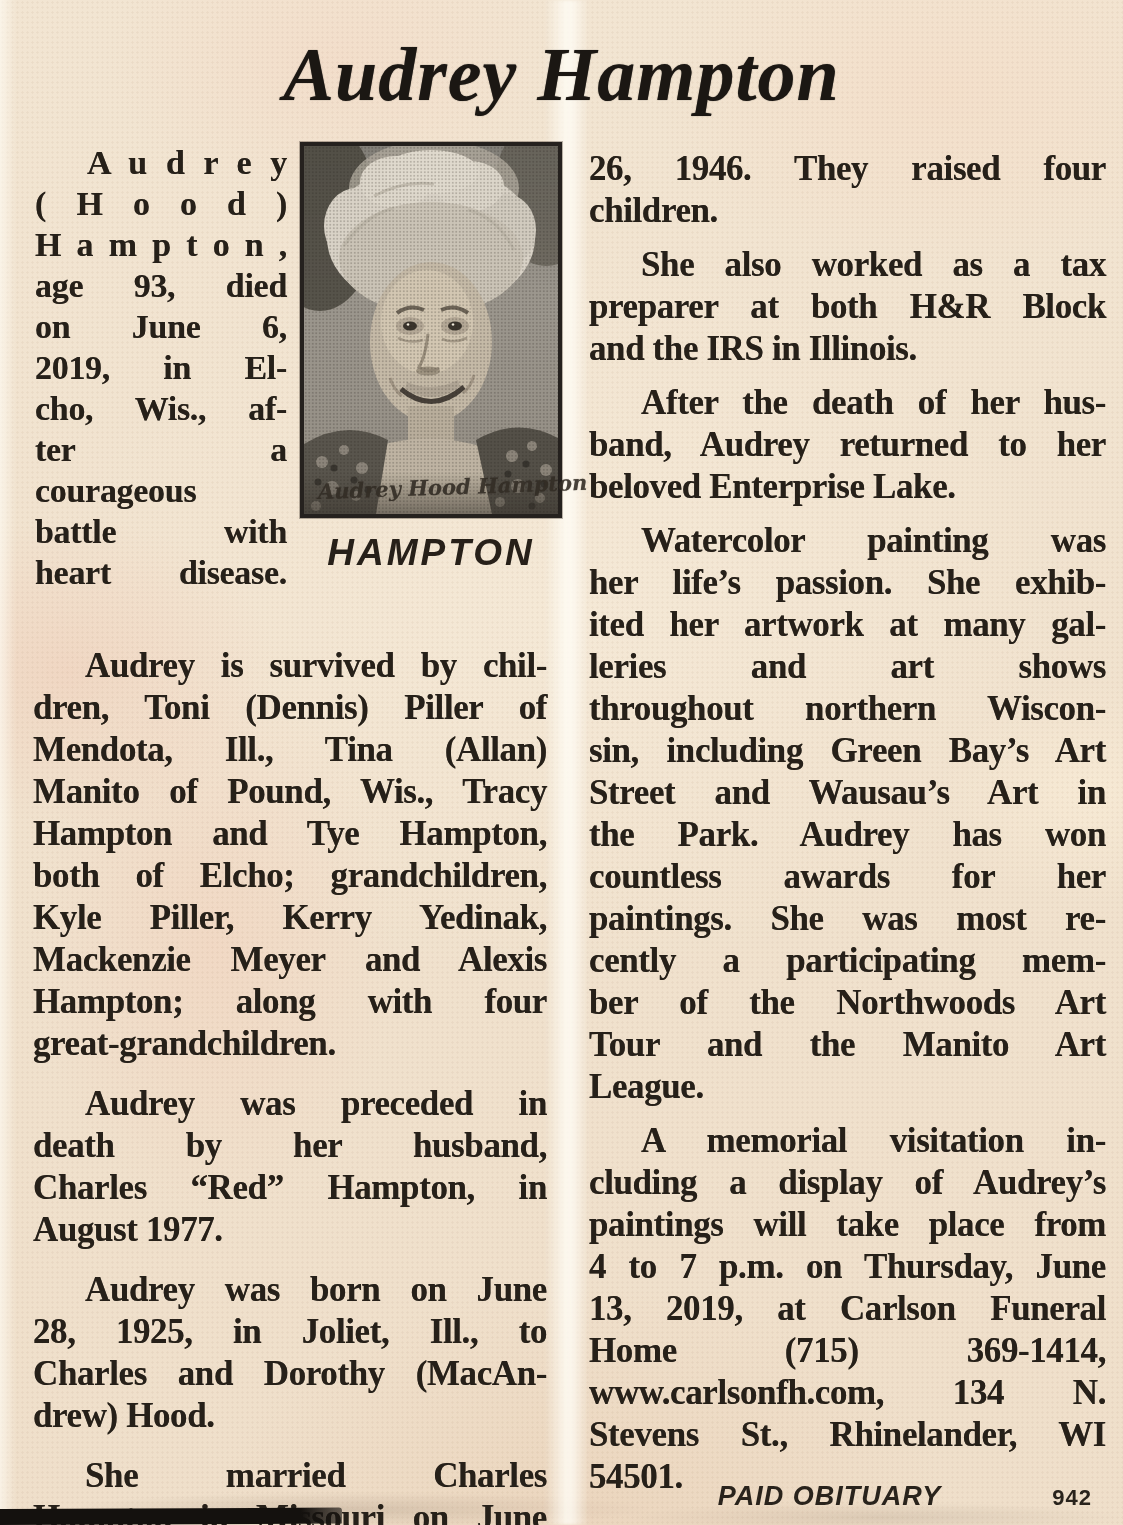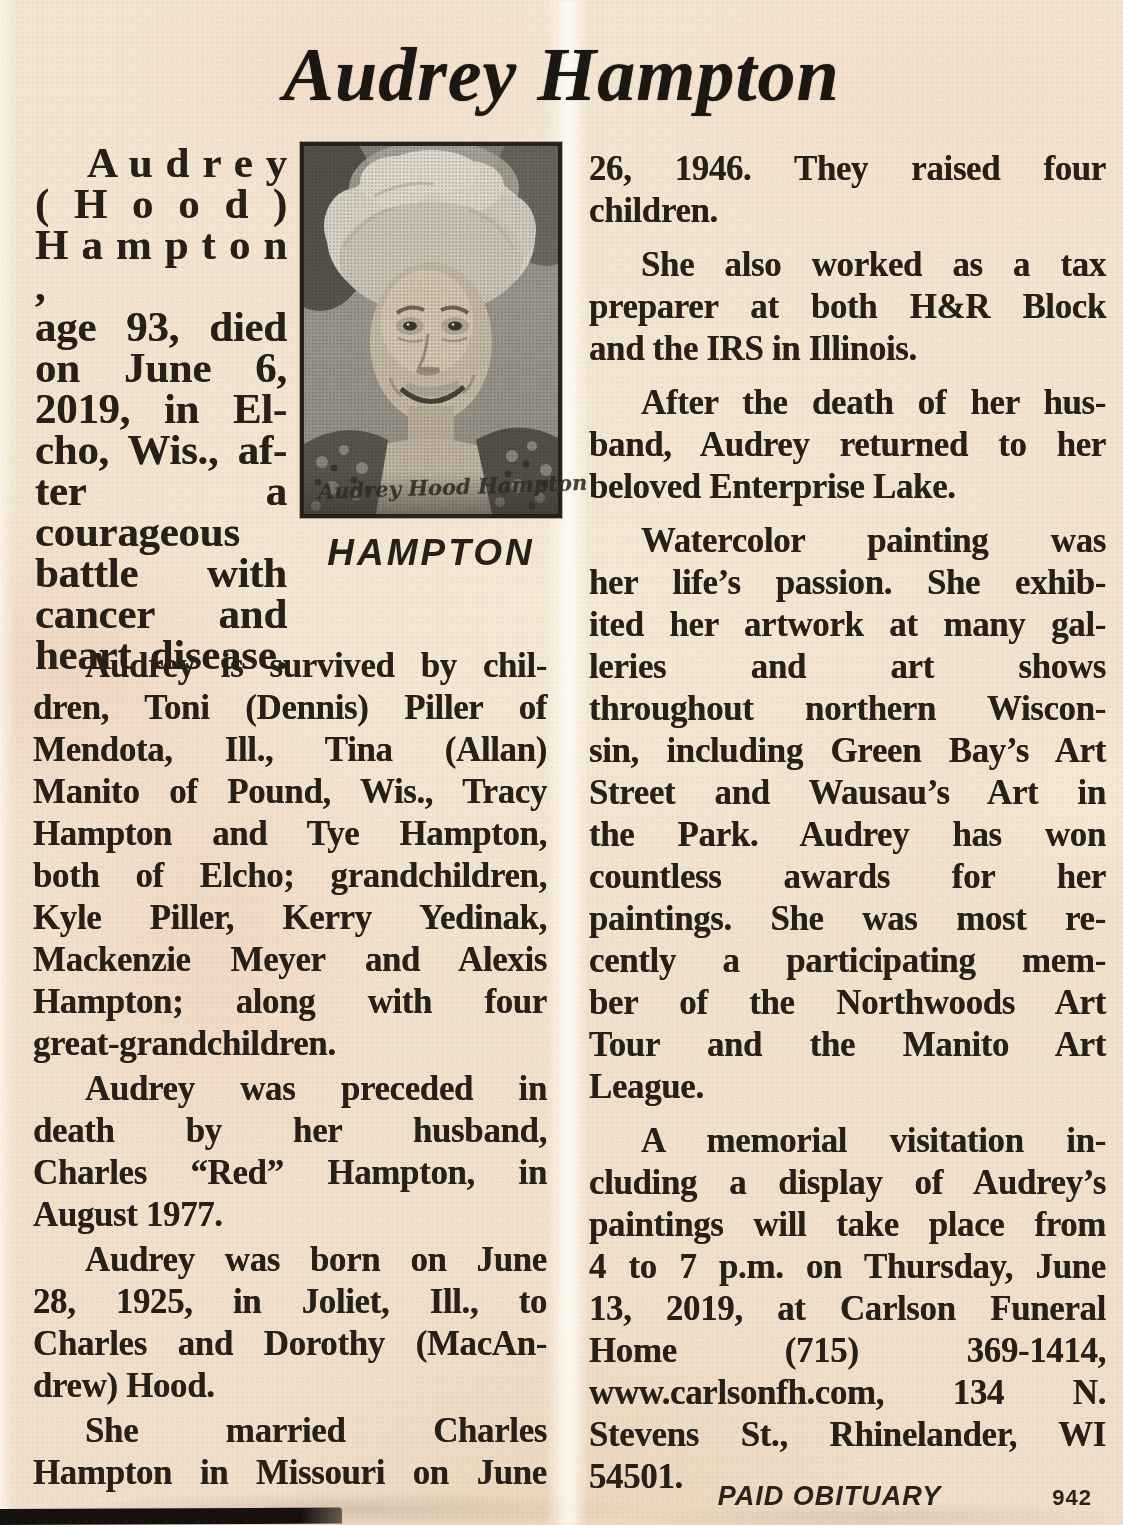--- a/index.html
+++ b/index.html
@@ -26,24 +26,24 @@
   .gutter{position:absolute;left:545px;top:0;width:44px;height:100%;
     background:linear-gradient(90deg,transparent,rgba(255,253,246,0.8) 48%,rgba(255,253,246,0.75) 62%,transparent);
     filter:blur(1.5px);}
   .title{
     position:absolute;left:0;right:0;top:14px;margin:17px;text-align:center;
     font-size:76px;font-weight:700;font-style:italic;letter-spacing:1px;color:#1b1713;
     text-shadow:0 0 1px rgba(27,23,19,0.7);
   }
   
   .col{position:absolute;font-weight:700;}
-  .intro{left:35px;top:142px;width:252px;font-size:43px;line-height:41px;letter-spacing:-0.3px;}
+  .intro{left:35px;top:142px;width:252px;font-size:34px;line-height:41px;letter-spacing:-0.3px;}
   .leftcol{left:33px;top:645px;width:514px;font-size:35px;line-height:42px;letter-spacing:-0.4px;}
   .rightcol{left:589px;top:148px;width:517px;font-size:35px;line-height:42px;letter-spacing:-0.4px;}
-  .leftcol .para + .para{margin-top:3px;}
+  .leftcol .para + .para{margin-top:18px;}
   .rightcol .para + .para{margin-top:12px;}
   .line{white-space:nowrap;text-shadow:0 0 0.6px rgba(38,32,25,0.6);}
   .line.just{white-space:normal;text-align:justify;text-align-last:justify;}
   .line.ind{padding-left:52px;}
   
   .photo-wrap{position:absolute;left:300px;top:142px;width:262px;}
   .photo{
     position:relative;width:254px;height:368px;border:4px solid #262220;
     background:#8e8a84;filter:sepia(0.12) contrast(1.02);
     box-shadow:0 0 0 1px rgba(60,50,40,0.35);
@@ -173,21 +173,20 @@
         <div class="line just ind">A u d r e y</div>
         <div class="line just">( H o o d )</div>
         <div class="line just">H a m p t o n ,</div>
         <div class="line just">age 93, died</div>
         <div class="line just">on June 6,</div>
         <div class="line just">2019, in El-</div>
         <div class="line just">cho, Wis., af-</div>
         <div class="line just">ter a</div>
         <div class="line just">courageous</div>
         <div class="line just">battle with</div>
-        <div class="line just">cancer and</div>
         <div class="line just">heart disease.</div>
       </div>
     </div>
 
   <div class="col leftcol" id="left-col">
       <div class="para">
         <div class="line just ind">Audrey is survived by chil-</div>
         <div class="line just">dren, Toni (Dennis) Piller of</div>
         <div class="line just">Mendota, Ill., Tina (Allan)</div>
         <div class="line just">Manito of Pound, Wis., Tracy</div>

